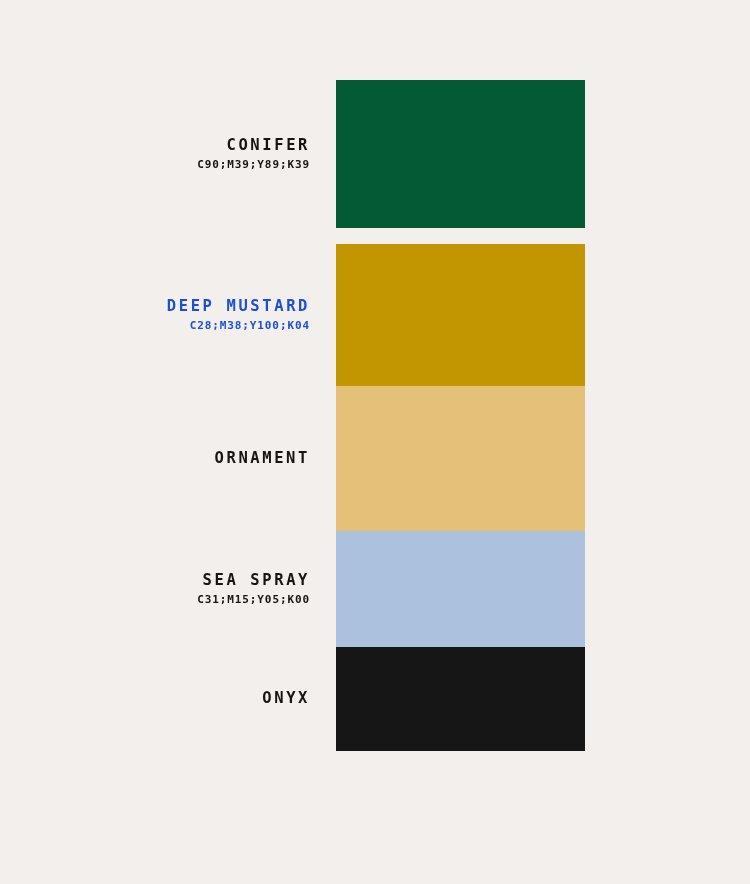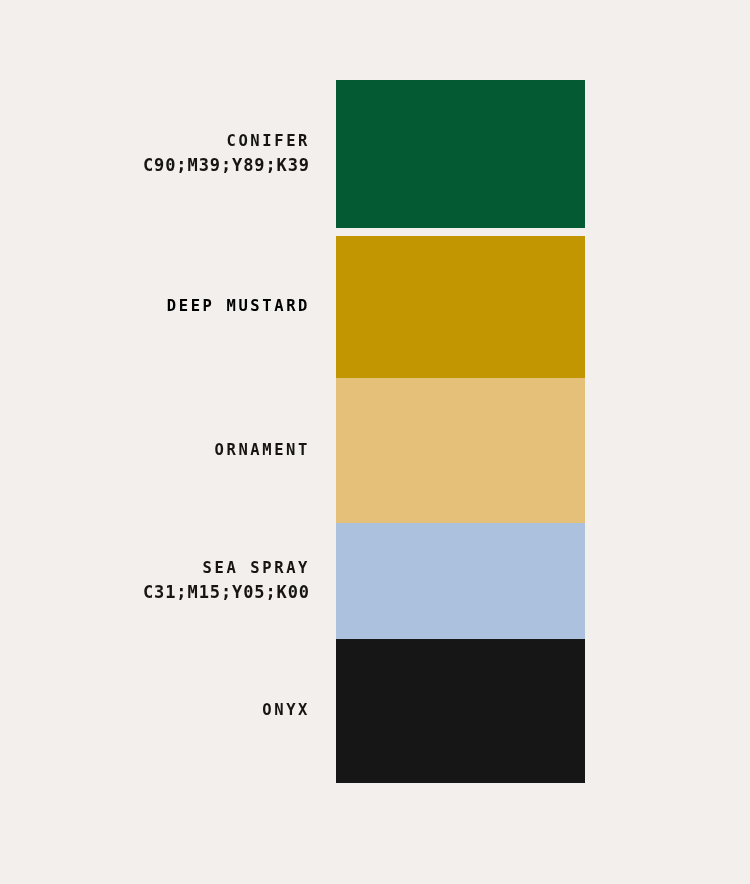--- a/index.html
+++ b/index.html
@@ -56,57 +56,58 @@
   }
 
   .label-name {
     font-size: 15.5px;
     font-weight: bold;
     letter-spacing: 2.6px;
     line-height: 1.5;
   }
 
   .label-code {
-    font-size: 17px;
+    font-size: 11px;
     font-weight: bold;
     letter-spacing: 0.9px;
     line-height: 1.5;
   }
 </style>
 </head>
 <body>
 
 <div id="palette-board" style="background: rgb(242, 239, 236);">
   <div id="swatch-column">
-      <div class="swatch-row" style="height: 148px; margin-bottom: 8px;">
+      <div class="swatch-row" style="height: 148px; margin-bottom: 16px;">
         <div class="swatch-chip" style="background: rgb(4, 90, 51);"></div>
         <div class="swatch-label" style="color: rgb(23, 21, 15);">
           <div class="label-name">CONIFER</div>
           <div class="label-code">C90;M39;Y89;K39</div>
         </div>
       </div>
       <div class="swatch-row" style="height: 142px; margin-bottom: 0px;">
         <div class="swatch-chip" style="background: rgb(194, 150, 0);"></div>
-        <div class="swatch-label" style="color: #000000;">
+        <div class="swatch-label" style="color: #1d4ed8;">
           <div class="label-name">DEEP MUSTARD</div>
+          <div class="label-code">C28;M38;Y100;K04</div>
         </div>
       </div>
       <div class="swatch-row" style="height: 145px; margin-bottom: 0;">
         <div class="swatch-chip" style="background: rgb(228, 192, 121);"></div>
         <div class="swatch-label" style="color: rgb(23, 21, 15);">
           <div class="label-name">ORNAMENT</div>
         </div>
       </div>
       <div class="swatch-row" style="height: 116px; margin-bottom: 0px;">
         <div class="swatch-chip" style="background: rgb(172, 193, 222);"></div>
         <div class="swatch-label" style="color: rgb(23, 21, 15);">
           <div class="label-name">SEA SPRAY</div>
           <div class="label-code">C31;M15;Y05;K00</div>
         </div>
       </div>
-      <div class="swatch-row" style="height: 144px; margin-bottom: 8px;">
+      <div class="swatch-row" style="height: 104px; margin-bottom: 8px;">
         <div class="swatch-chip" style="background: rgb(22, 22, 22);"></div>
         <div class="swatch-label" style="color: rgb(23, 21, 15);">
           <div class="label-name">ONYX</div>
         </div>
       </div>
     </div>
 </div>
 
 </body></html>

